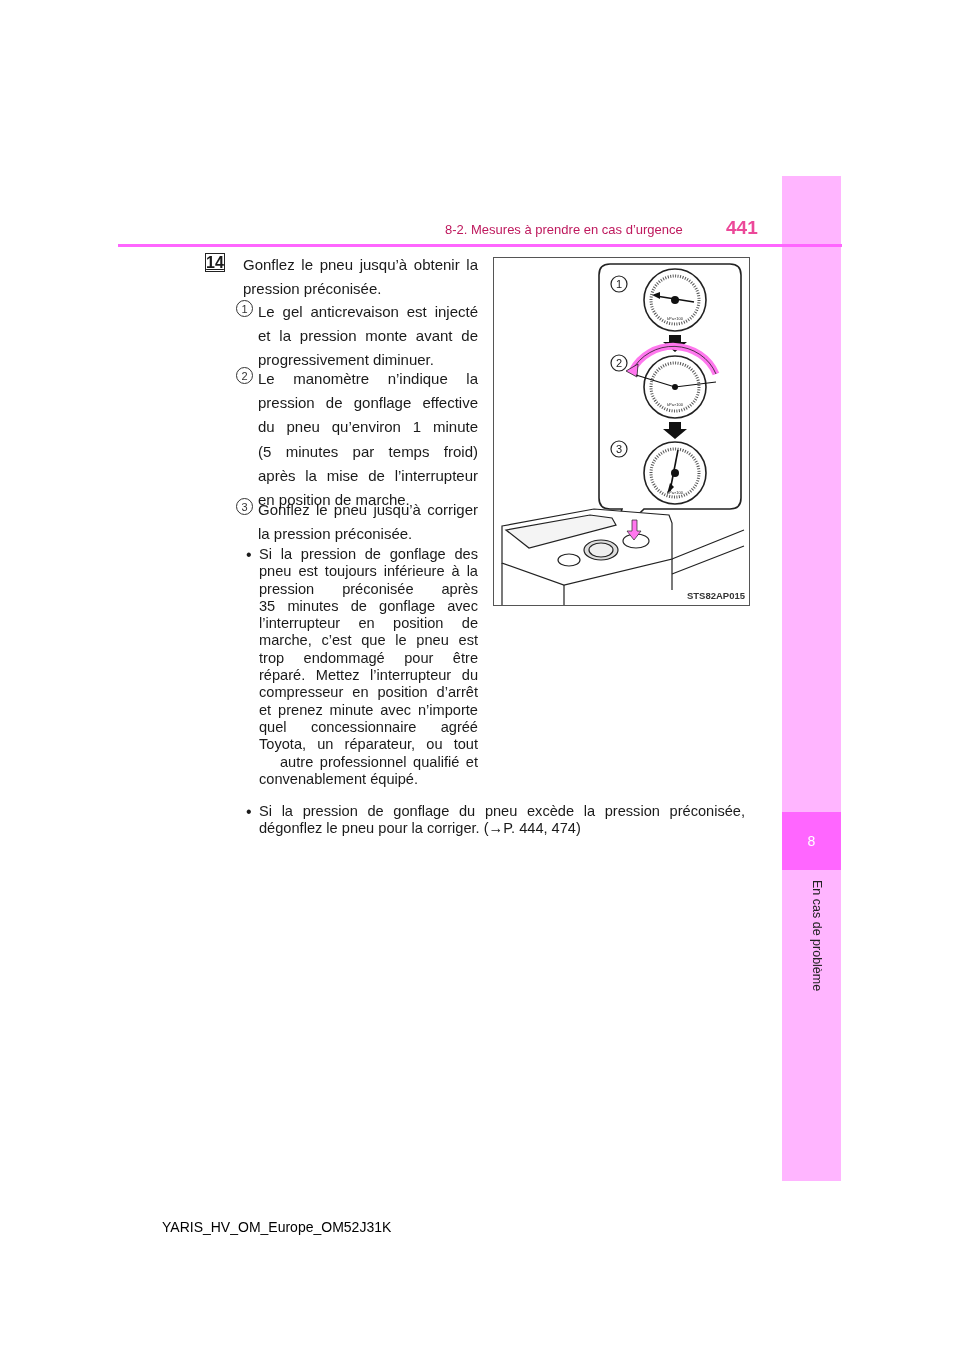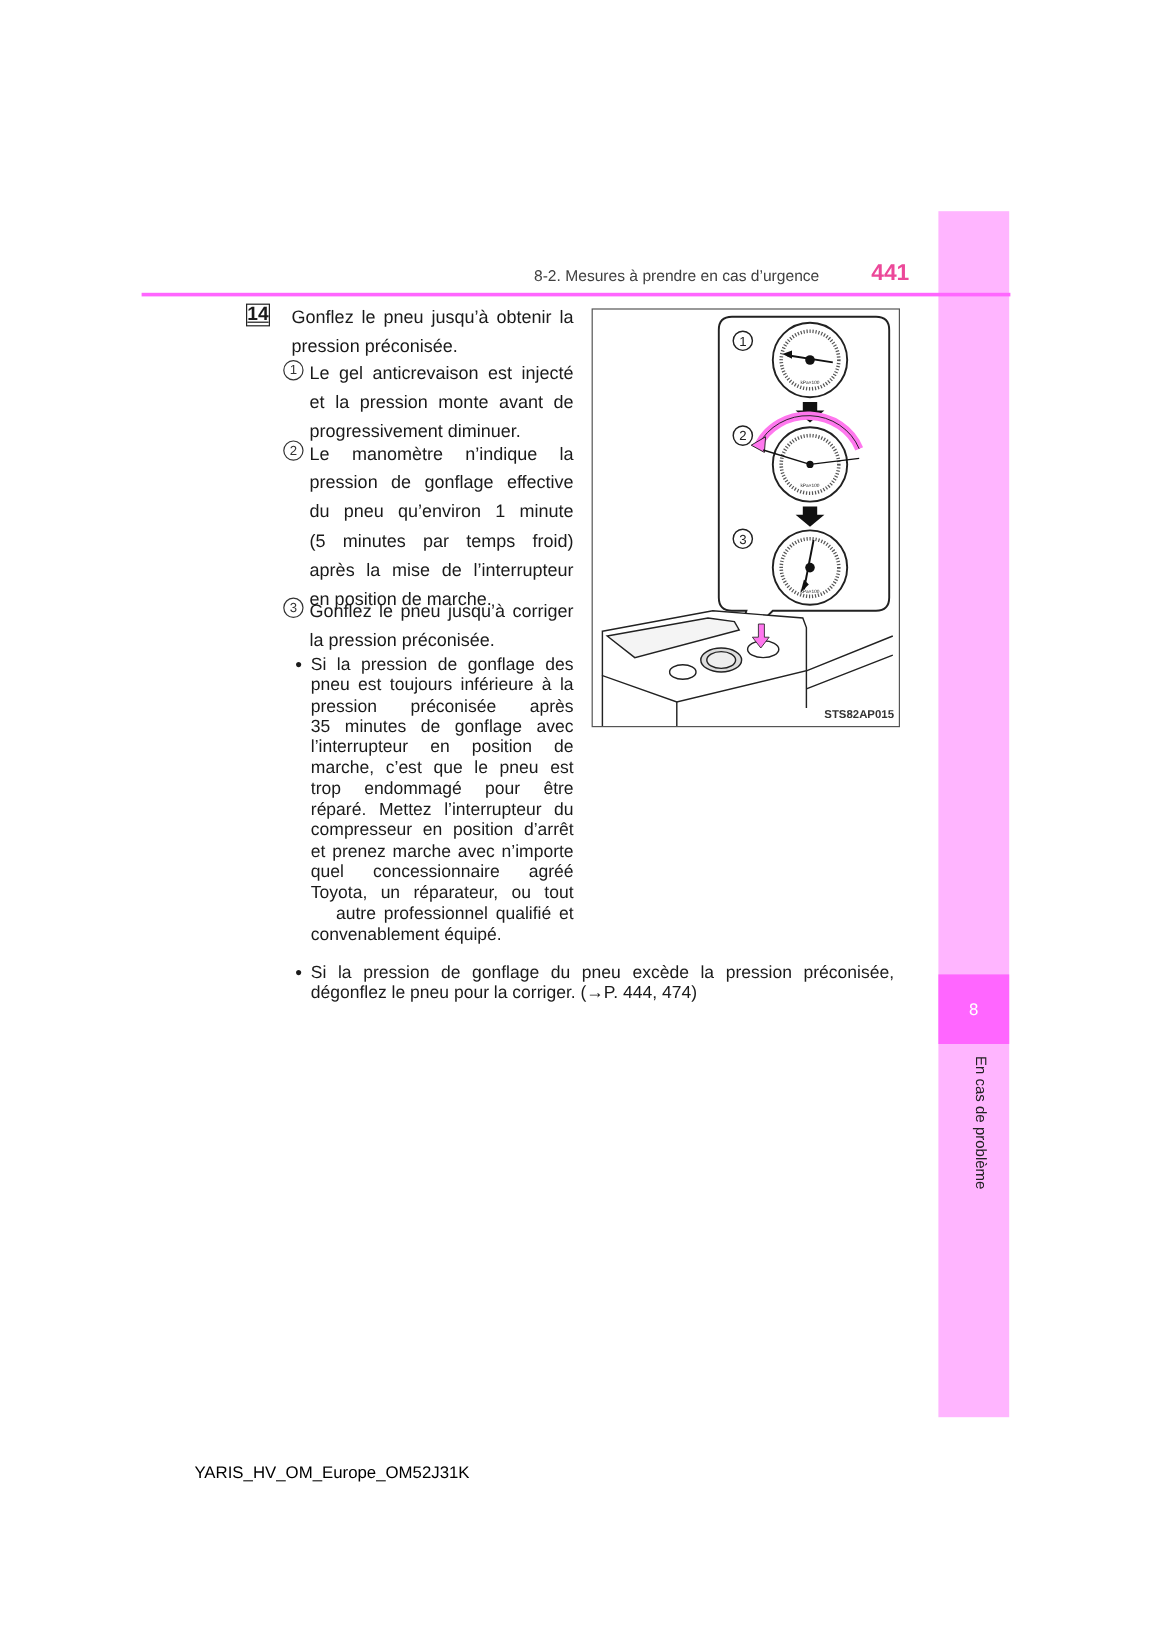--- a/index.html
+++ b/index.html
@@ -5,21 +5,21 @@
   html, body { margin:0; padding:0; }
   body { width:960px; height:1358px; background:#ffffff; position:relative; overflow:hidden;
          font-family:"Liberation Sans", sans-serif; color:#1a1a1a; }
   .abs { position:absolute; }
   #side-tab { left:782px; top:176px; width:59px; height:1005px; background:#ffb5ff; }
   #side-tab-num { left:782px; top:812px; width:59px; height:58px; background:#ff66ff; color:#fff;
                   font-size:14px; display:flex; align-items:center; justify-content:center; }
   #side-tab-label { left:800px; top:880px; width:24px; height:130px; writing-mode:vertical-rl;
                     font-size:12.5px; color:#222; }
   #header-rule { left:118px; top:244px; width:724px; height:3px; background:#ff66ff; }
-  #header-section { left:445px; top:222px; font-size:13px; color:#404040;text-align:center; }
+  #header-section { left:445px; top:222px; font-size:13px; color:#be185d;text-align:center; }
   #header-page { left:726px; top:217px; font-size:19px; font-weight:bold; color:#ec4899; }
   .para { font-size:15px; line-height:24.2px; text-align:justify; }
   .step-badge { left:205px; top:253px; width:18px; height:17px; border:1.5px solid #222;
                 font-size:16px; font-weight:bold; display:flex; align-items:center; justify-content:center;text-decoration:underline; }
   .circ { width:15px; height:15px; border:1.3px solid #333; border-radius:50%; font-size:11px;
           display:flex; align-items:center; justify-content:center; color:#333; }
   .bullet-list .para { font-size:14.6px; line-height:17.3px; }
   #footer { left:162px; top:1219px; font-size:14px; color:#000000; }
   #figure { left:493px; top:257px; width:257px; height:349px; border:1px solid #555; box-sizing:border-box; background:#fff; }
   #fig-code { right:4px; bottom:4px; font-size:9.5px; color:#333; font-weight:bold; }
@@ -70,21 +70,21 @@
 <div class="abs bullet-list" style="left:259px; top:546px; width:219px;">
   <div class="para" style="text-align-last:justify;">Si la pression de gonflage des</div>
   <div class="para" style="text-align-last:justify;">pneu est toujours inférieure à la</div>
   <div class="para" style="text-align-last:justify;">pression préconisée après</div>
   <div class="para" style="text-align-last:justify;">35 minutes de gonflage avec</div>
   <div class="para" style="text-align-last:justify;">l’interrupteur en position de</div>
   <div class="para" style="text-align-last:justify;">marche, c’est que le pneu est</div>
   <div class="para" style="text-align-last:justify;">trop endommagé pour être</div>
   <div class="para" style="text-align-last:justify;">réparé. Mettez l’interrupteur du</div>
   <div class="para" style="text-align-last:justify;">compresseur en position d’arrêt</div>
-  <div class="para" style="text-align-last:justify;">et prenez marche avec n’importe</div>
+  <div class="para" style="text-align-last:justify;">et prenez minute avec n’importe</div>
   <div class="para" style="text-align-last:justify;">quel concessionnaire agréé</div>
   <div class="para" style="text-align-last:justify;">Toyota, un réparateur, ou tout</div>
   <div class="para" style="text-align-last:justify;margin-left:21px;">autre professionnel qualifié et</div>
   <div class="para">convenablement équipé.</div>
 </div>
 
 <div class="abs bullet-list" style="left:246px; top:803px;">•</div>
 <div class="abs bullet-list" style="left:259px; top:803px; width:486px;">
   <div class="para" style="text-align-last:justify;">Si la pression de gonflage du pneu excède la pression préconisée,</div>
   <div class="para">dégonflez le pneu pour la corriger. (→P. 444, 474)</div>

